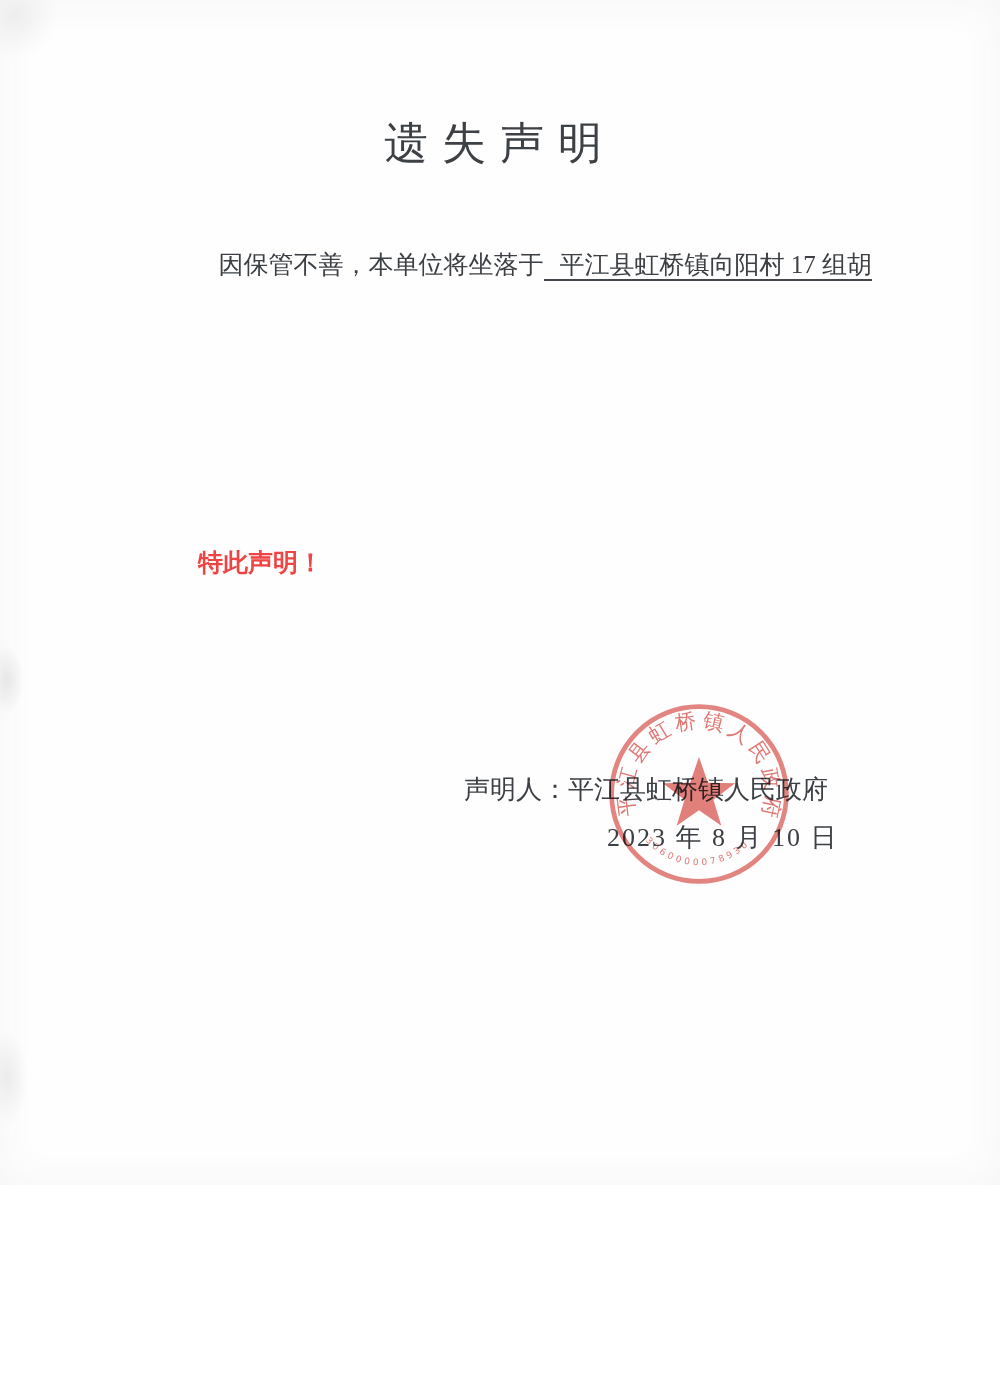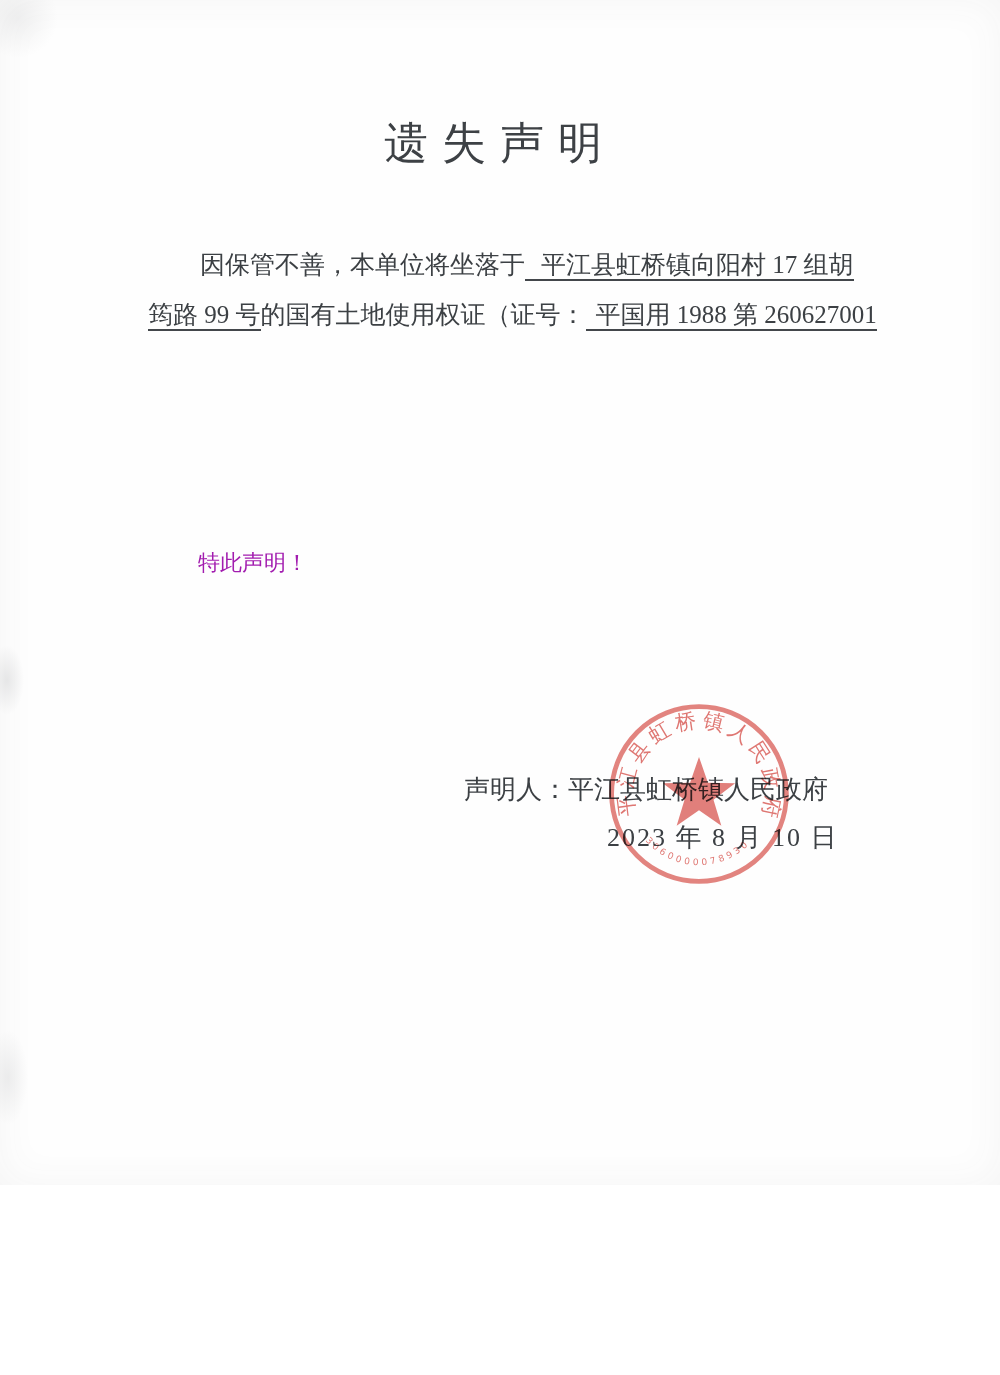--- a/index.html
+++ b/index.html
@@ -29,37 +29,39 @@
     left: 148px;
     top: 240px;
     width: 724px;
     font-size: 25px;
     color: #3c4044;
   }
   .bline {
     height: 50px;
     line-height: 50px;
     white-space: nowrap;
+    text-align: right;
   }
   .bline.indent { text-indent: 52px; }
   .u {
     border-bottom: 2px solid #43474b;
     padding-bottom: 1px;
   }
   .pad-l16 { padding-left: 16px; }
   .pad-l10 { padding-left: 10px; }
   .pad-l12 { padding-left: 12px; }
   .pad-r10 { padding-right: 10px; }
   .closing {
     position: absolute;
     left: 198px;
     top: 546px;
-    font-size: 22px;
+    font-size: 25px;
     line-height: 34px;
-    color: #a21caf;
+    color: #ef4444;
+    font-weight: bold;
   }
   .declarant {
     position: absolute;
     left: 464px;
     top: 772px;
     font-size: 26px;
     line-height: 36px;
     color: #3c4044;
     white-space: nowrap;
   }
@@ -103,21 +105,20 @@
 <div id="page">
 
   <div class="smudge s3"></div>
   <div class="smudge s1"></div>
   <div class="smudge s2"></div>
 
   <div class="doc-title">遗失声明</div>
 
   <div class="body-block">
     <div class="bline indent"><span>因保管不善，本单位将坐落于</span><span class="u pad-l16">平江县虹桥镇向阳村 17 组胡</span></div>
-    <div class="bline"><span class="u">筠路 99 号</span><span>的国有土地使用权证（证号：</span><span class="u pad-l10">平国用 1988 第 260627001</span></div>
   </div>
 
   <div class="closing">特此声明！</div>
 
   <div class="declarant">声明人：平江县虹桥镇人民政府</div>
   <div class="date-line">2023 年 8 月 10 日</div>
 
   <svg class="seal" viewBox="0 0 200 200" xmlns="http://www.w3.org/2000/svg">
     <defs>
       <path id="sealArc" d="M 34.2 123.9 A 70 70 0 1 1 165.8 123.9" fill="none"></path>

